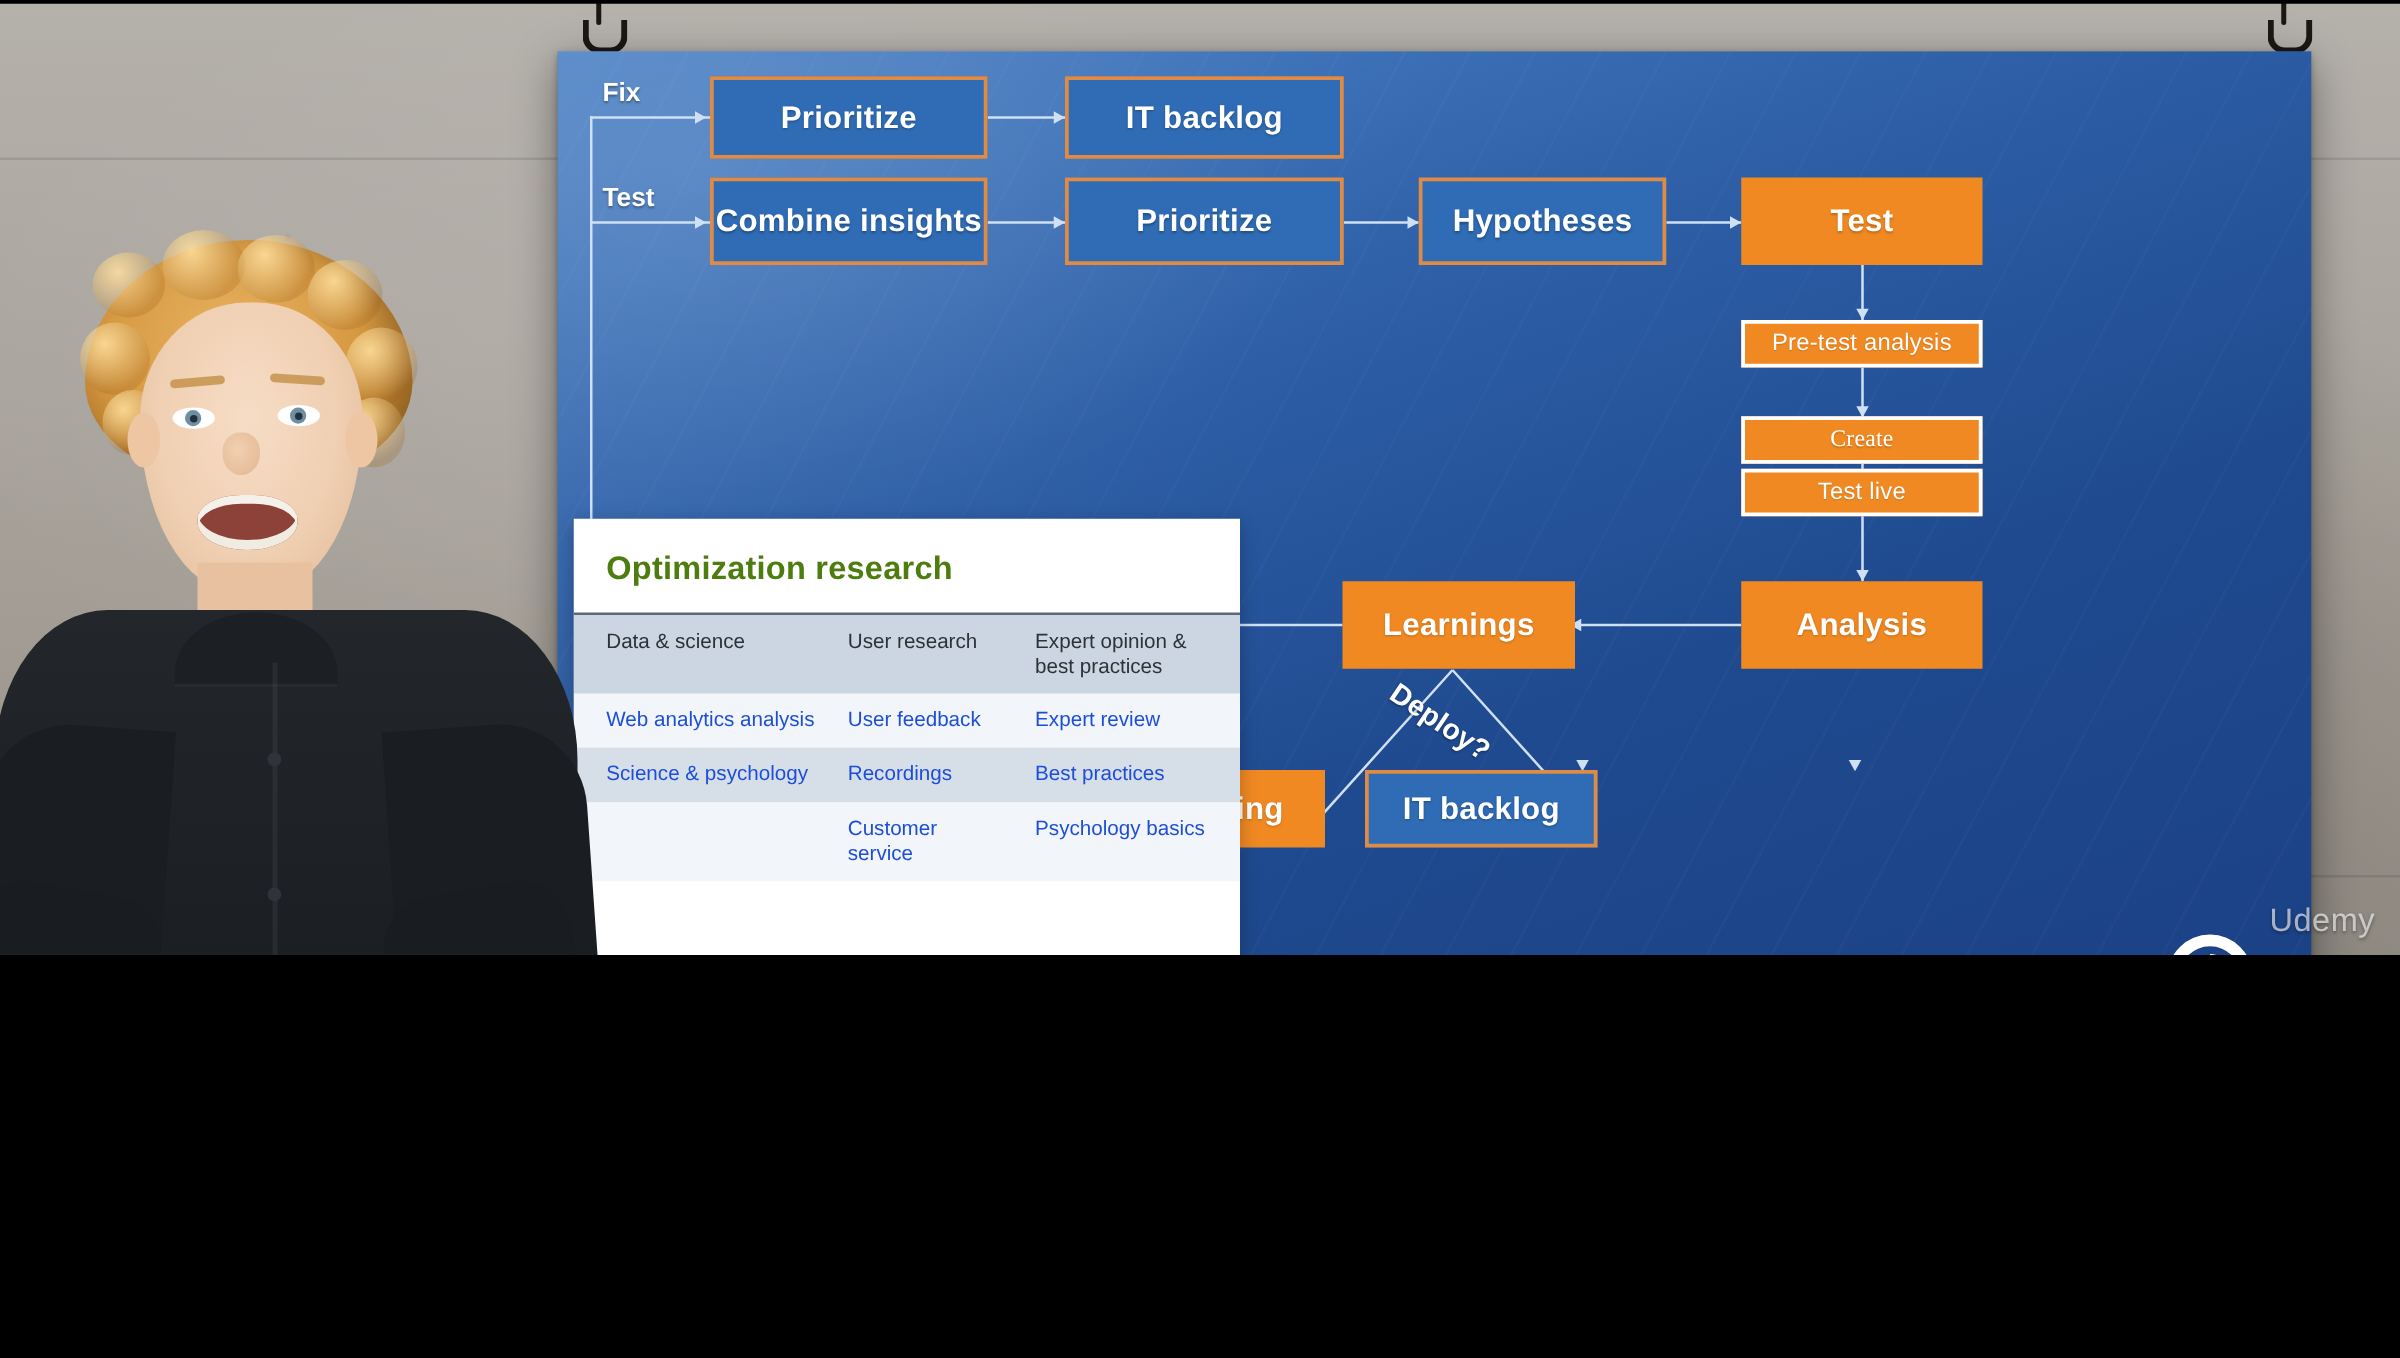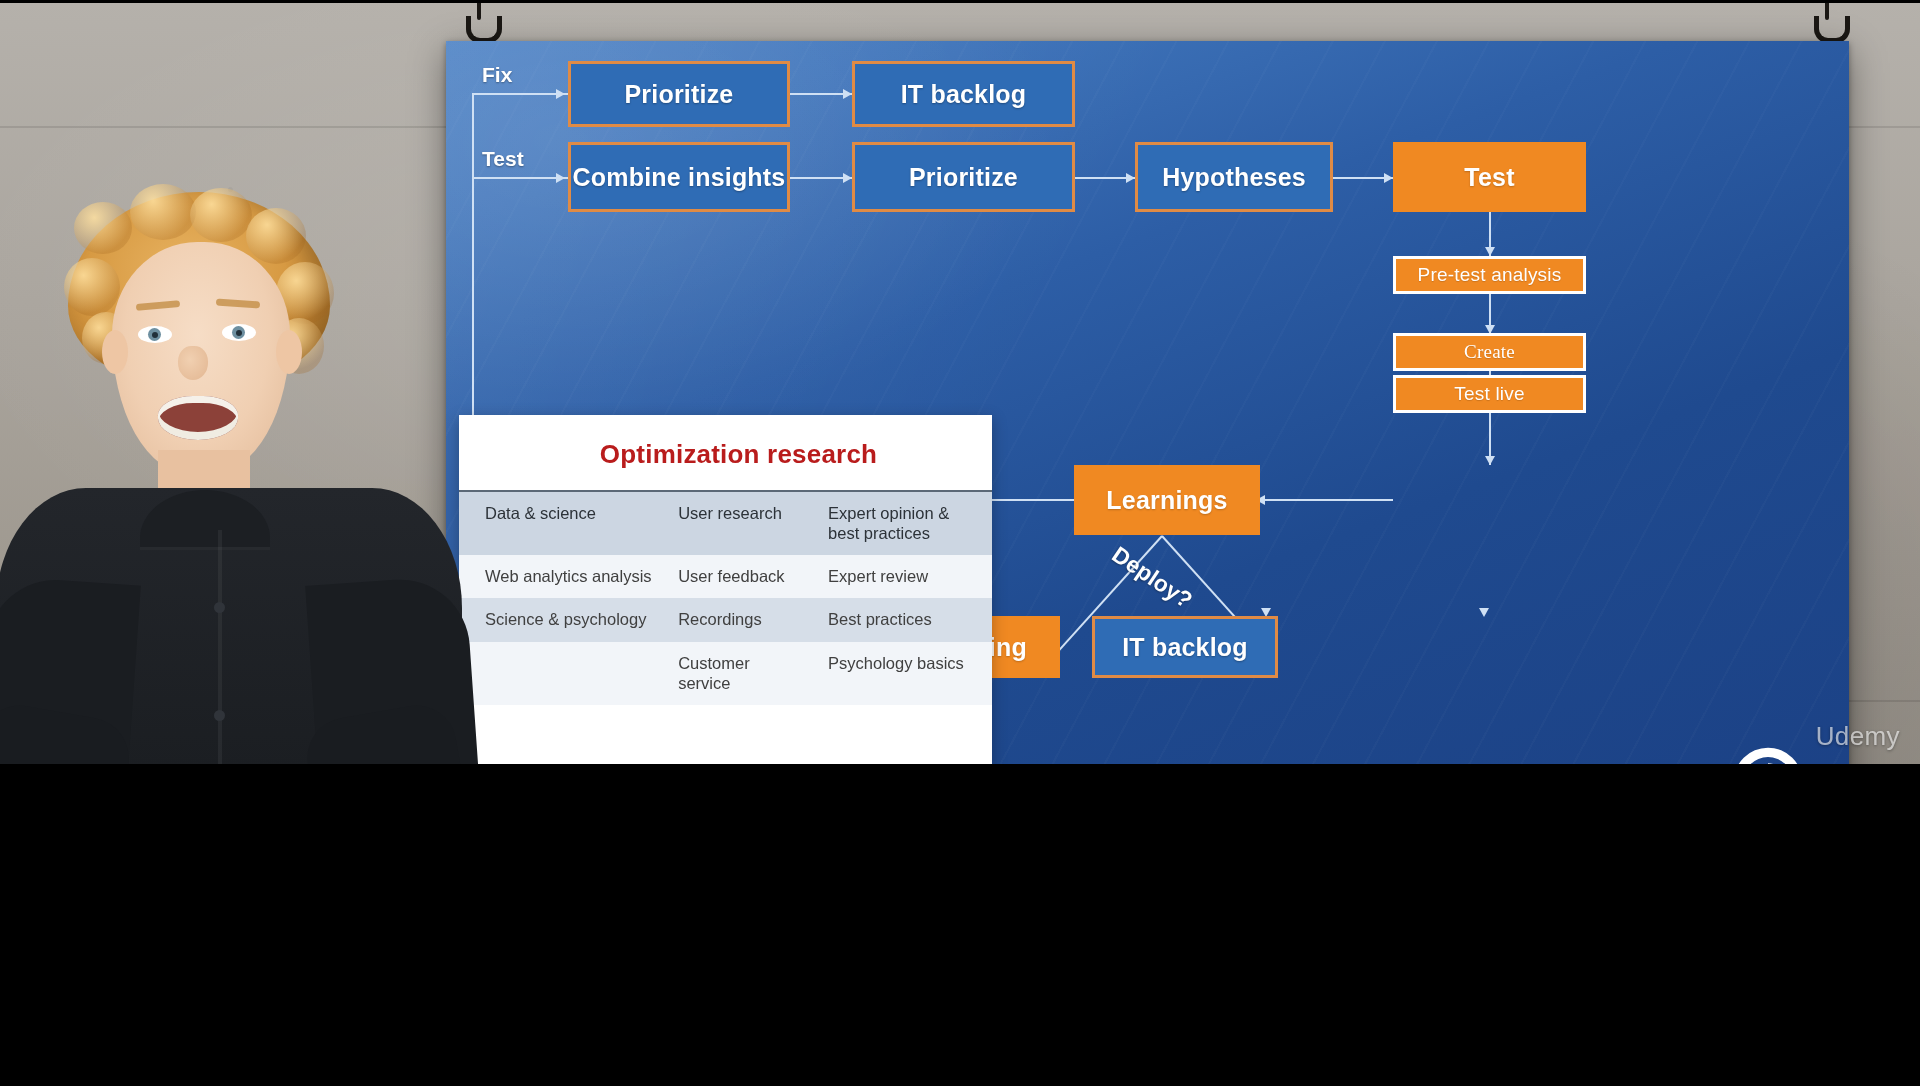--- a/index.html
+++ b/index.html
@@ -156,31 +156,30 @@
   #research-card {
     position:absolute;
     left: 459px; top: 415px;
     width: 533px; height: 359px;
     background:#ffffff;
     box-shadow: 0 4px 14px rgba(0,0,0,.28);
     z-index: 9;
     overflow:hidden;
   }
   #research-title {
-    font-size:26px; font-weight:700; color:#b91c1c;
+    font-size:26px; font-weight:700; color:#4d7c0f;
     padding: 24px 0 20px 26px;
     letter-spacing:.2px;
-    text-align:center;
   }
   .tbl { width:100%; border-collapse:collapse; table-layout:fixed; }
   .tbl th, .tbl td {
     text-align:left; vertical-align:top;
     padding: 11px 14px 12px 26px;
     font-size:16.5px; line-height:1.22; font-weight:400;
-    color:#404040;
+    color:#1d4ed8;
   }
   .tbl th { color:#2c3238; font-weight:400; }
   .tbl thead tr { background:#ccd6e2; }
   .tbl tbody tr:nth-child(odd)  { background:#f2f5f9; }
   .tbl tbody tr:nth-child(even) { background:#d6dee8; }
   .tbl col.c1 { width: 40%; }
   .tbl col.c2 { width: 27%; }
   .tbl col.c3 { width: 33%; }
   .tbl th:nth-child(2), .tbl td:nth-child(2) { padding-left: 6px; }
   .tbl th:nth-child(3), .tbl td:nth-child(3) { padding-left: 12px; }
@@ -352,20 +351,23 @@
     <div class="ln ln-v" style="left:1043px; top:330px; height:40px;"></div>
     <div class="arrow arrow-d" style="left:1039px; top:361px;"></div>
 
     <div class="node node-orange-outline" style="left:947px; top:334px; width:193px; height:38px; font-size:19px; top:334px;">
       <span>Test live</span>
     </div>
 
     <div class="ln ln-v" style="left:1043px; top:372px; height:52px;"></div>
     <div class="arrow arrow-d" style="left:1039px; top:415px;"></div>
 
+    <div class="node node-orange-strong" style="left:947px; top:424px; width:193px; height:70px; font-size:25px;">
+      <span>Analysis</span>
+    </div>
 
     <div class="ln ln-h" style="left:814px; top:458px; width:133px;"></div>
     <div class="arrow arrow-l" style="left:810px; top:454px;"></div>
 
     <div class="node node-orange-strong" style="left:628px; top:424px; width:186px; height:70px; font-size:25px;">
       <span>Learnings</span>
     </div>
 
     <div class="ln ln-h" style="left:366px; top:458px; width:262px;"></div>
     <div class="arrow arrow-l" style="left:362px; top:454px;"></div>

